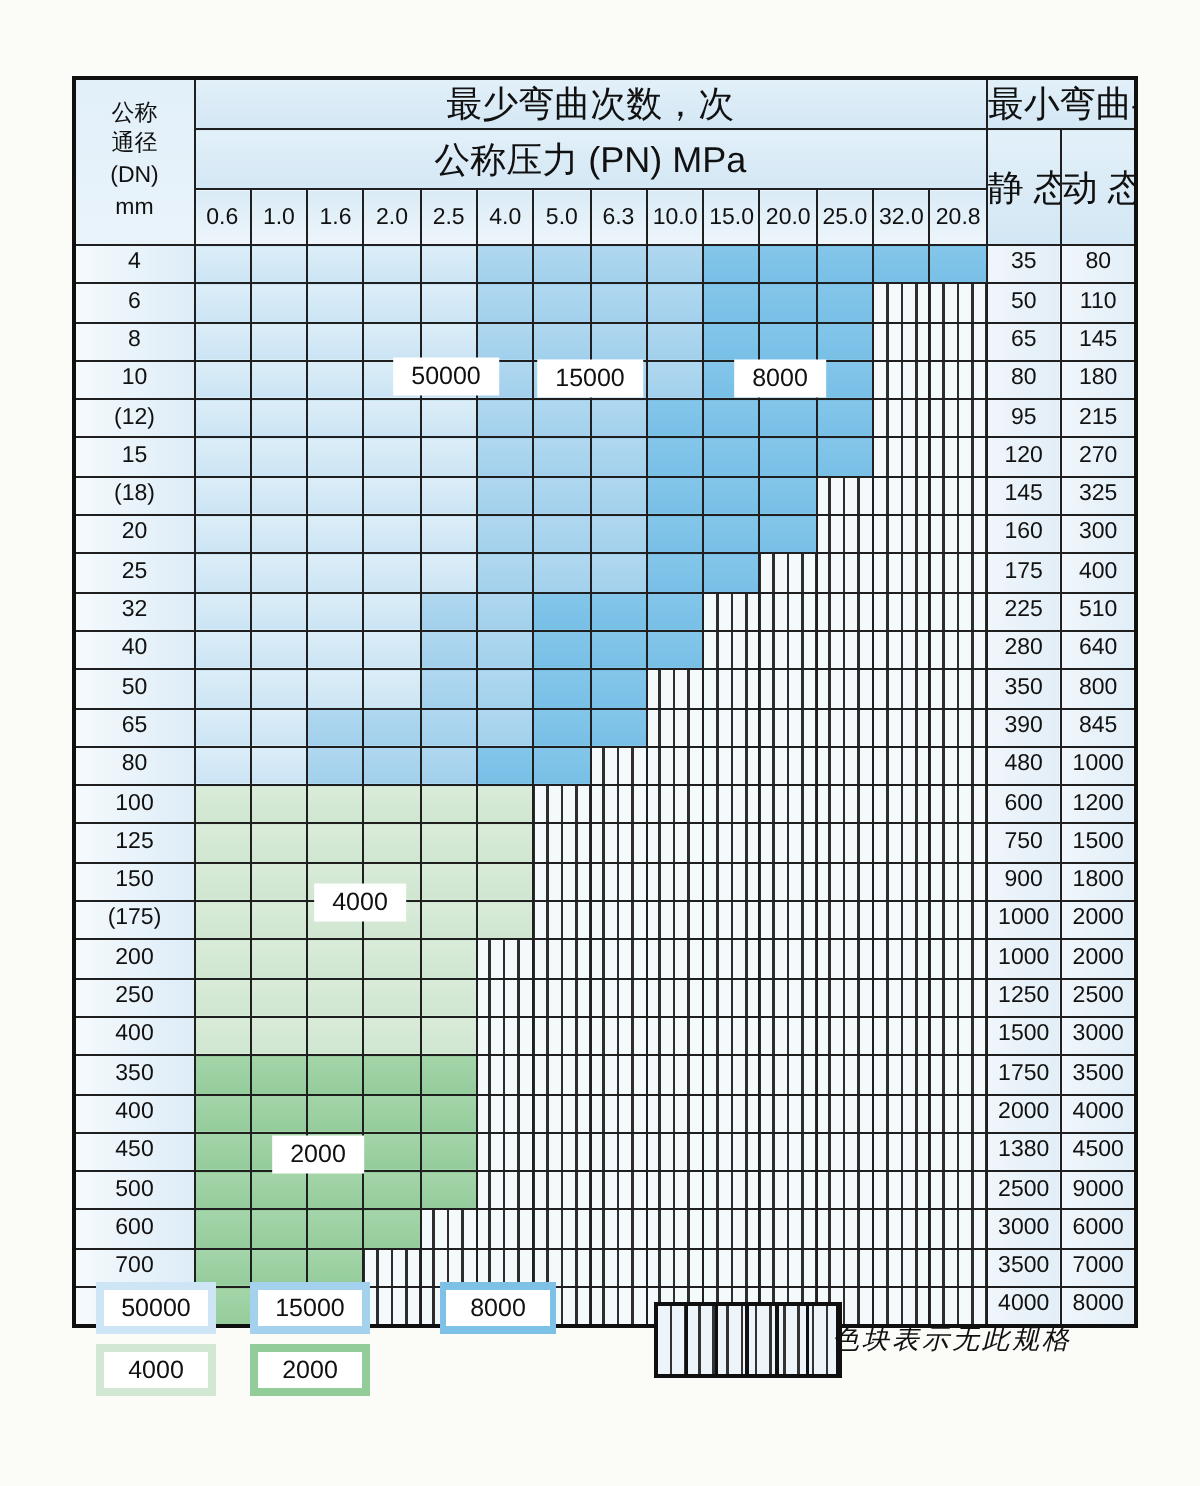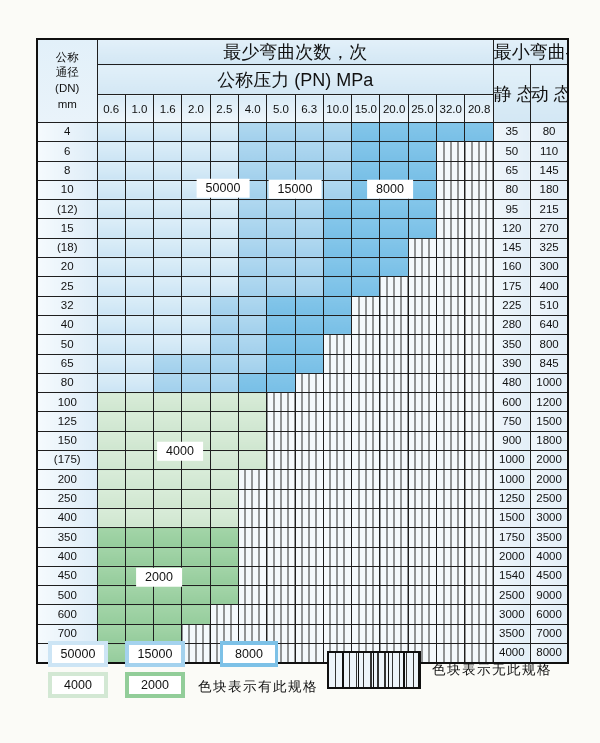--- a/index.html
+++ b/index.html
@@ -49,21 +49,21 @@
   .sw-b3{background:#7dc1e7;}
   .sw-g1{background:#d3e8d4;}
   .sw-g2{background:#92cd99;}
   .sw-0{left:48px;top:641px;}
   .sw-1{left:125px;top:641px;}
   .sw-2{left:220px;top:641px;width:58px;}
   .sw-3{left:48px;top:672px;}
   .sw-4{left:125px;top:672px;}
   .legend-text{position:absolute;font-size:13.5px;color:#111;letter-spacing:1.5px;white-space:nowrap;}
   .lt-avail{left:198px;top:678px;}
-  .lt-noavail{left:432px;top:661px;}
+  .lt-noavail{left:416px;top:661px;font-style:italic;}
   .hatchbox{position:absolute;left:327px;top:651px;width:90px;height:34px;border:2px solid #101010;
        background-image:
          repeating-linear-gradient(90deg,rgba(0,0,0,0) 0px,rgba(0,0,0,0) 13.4px,#101010 13.4px,#101010 15.1px),
          repeating-linear-gradient(90deg,#edf4fa 0px,#edf4fa 5.8px,#333 5.8px,#333 7.1px);}
 </style>
 </head>
 <body>
 
 <div id="page">
 
@@ -563,21 +563,21 @@
             <td class="c-g2"></td>
             <td class="c-x"></td>
             <td class="c-x"></td>
             <td class="c-x"></td>
             <td class="c-x"></td>
             <td class="c-x"></td>
             <td class="c-x"></td>
             <td class="c-x"></td>
             <td class="c-x"></td>
             <td class="c-x"></td>
-            <td class="valc">1540</td>
+            <td class="valc">1380</td>
             <td class="valc">4500</td>
           </tr>
           <tr>
             <td class="dnc">500</td>
             <td class="c-g2"></td>
             <td class="c-g2"></td>
             <td class="c-g2"></td>
             <td class="c-g2"></td>
             <td class="c-g2"></td>
             <td class="c-x"></td>
@@ -670,16 +670,15 @@
       <div class="swatch sw-b3 sw-2">
         <div class="inner">8000</div>
       </div>
       <div class="swatch sw-g1 sw-3">
         <div class="inner">4000</div>
       </div>
       <div class="swatch sw-g2 sw-4">
         <div class="inner">2000</div>
       </div>
     </div>
-  <div class="legend-text lt-avail">色块表示有此规格</div>
   <div class="hatchbox"></div>
   <div class="legend-text lt-noavail">色块表示无此规格</div>
 </div>
 
 </body></html>

